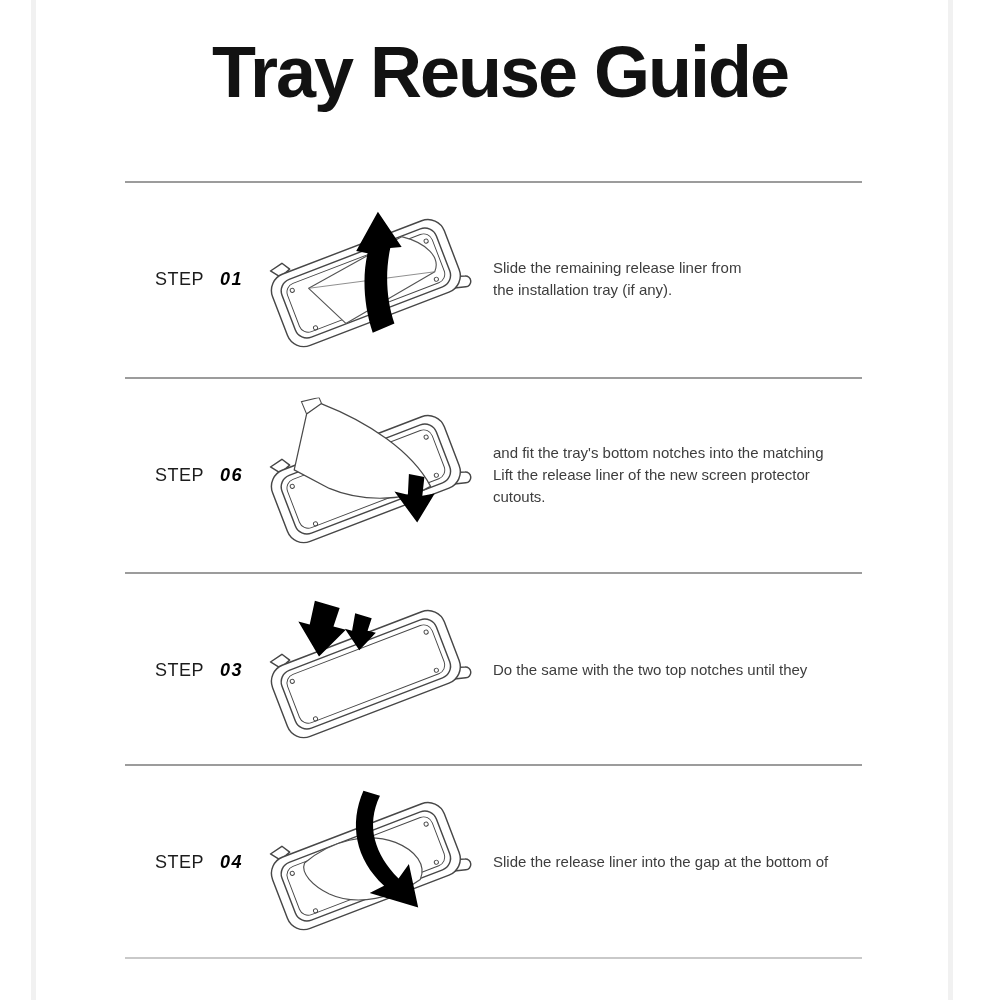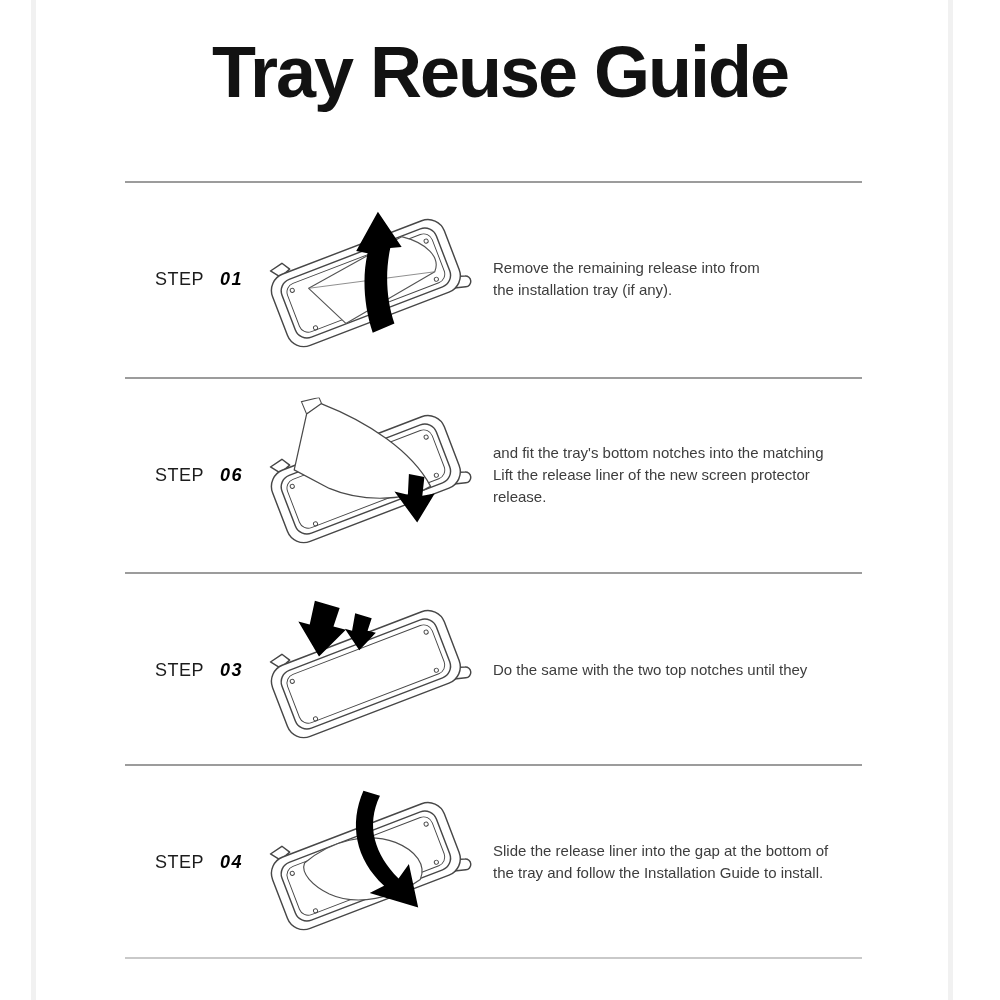--- a/index.html
+++ b/index.html
@@ -120,21 +120,21 @@
     <svg viewBox="0 0 210 150">
       <use href="#tray-symbol"></use>
       <g>
         <path d="M50,84 L140,34 C164,40 178,54 172,68 L86,118 Z" fill="#ffffff" stroke="#555555" stroke-width="1.1" stroke-linejoin="round"></path>
         <path d="M50,84 L172,68" stroke="#777777" stroke-width="0.8" fill="none"></path>
       </g>
       <path d="M96,48 L117,10 L140,44 L129,45 C124,68 125,95 133,118 L112,127 C103,100 102,72 107,50 Z" fill="#000000"></path>
     </svg>
   </div>
   <div class="desc">
-    <span class="line">Remove the remaining release into from</span>
+    <span class="line">Slide the remaining release liner from</span>
     <span class="line">the installation tray (if any).</span>
   </div>
 </section>
 
 <section class="step-row r2">
   <div class="step-label">
     <span>STEP</span><b>06</b>
   </div>
   <div class="illus">
     <svg viewBox="0 0 210 150">
@@ -142,21 +142,21 @@
       <g>
         <path d="M48,16 L43,4 L60,0 L63,7 Z" fill="#ffffff" stroke="#4a4a4a" stroke-width="1"></path>
         <path d="M36,70 L48,16 L62,6 C108,24 150,52 168,86 C140,102 98,100 70,88 Z" fill="#ffffff" stroke="#4a4a4a" stroke-width="1.2" stroke-linejoin="round"></path>
       </g>
       <path d="M147,74 L162,77 L160,95 L172,93 L155,121 L133,91 L146,94 Z" fill="#000000"></path>
     </svg>
   </div>
   <div class="desc">
     <span class="line">and fit the tray's bottom notches into the matching</span>
     <span class="line">Lift the release liner of the new screen protector</span>
-    <span class="line">release.</span>
+    <span class="line">cutouts.</span>
   </div>
 </section>
 
 <section class="step-row r3">
   <div class="step-label">
     <span>STEP</span><b>03</b>
   </div>
   <div class="illus">
     <svg viewBox="0 0 210 150">
       <use href="#tray-symbol"></use>
@@ -177,15 +177,14 @@
   </div>
   <div class="illus">
     <svg viewBox="0 0 210 150">
       <use href="#tray-symbol"></use>
       <path d="M46,76 C72,54 106,46 134,56 C154,64 164,78 158,92 C134,110 96,118 70,106 C54,98 42,86 46,76 Z" fill="#ffffff" stroke="#4f4f4f" stroke-width="1.1"></path>
       <path d="M103,6 C89,38 95,72 123,98 L109,105 L156,119 L147,77 L137,91 C114,68 105,40 119,11 Z" fill="#000000"></path>
     </svg>
   </div>
   <div class="desc">
     <span class="line">Slide the release liner into the gap at the bottom of</span>
-    <span class="line">the tray and follow the Installation Guide to install.</span>
   </div>
 </section>
 
 </body></html>

